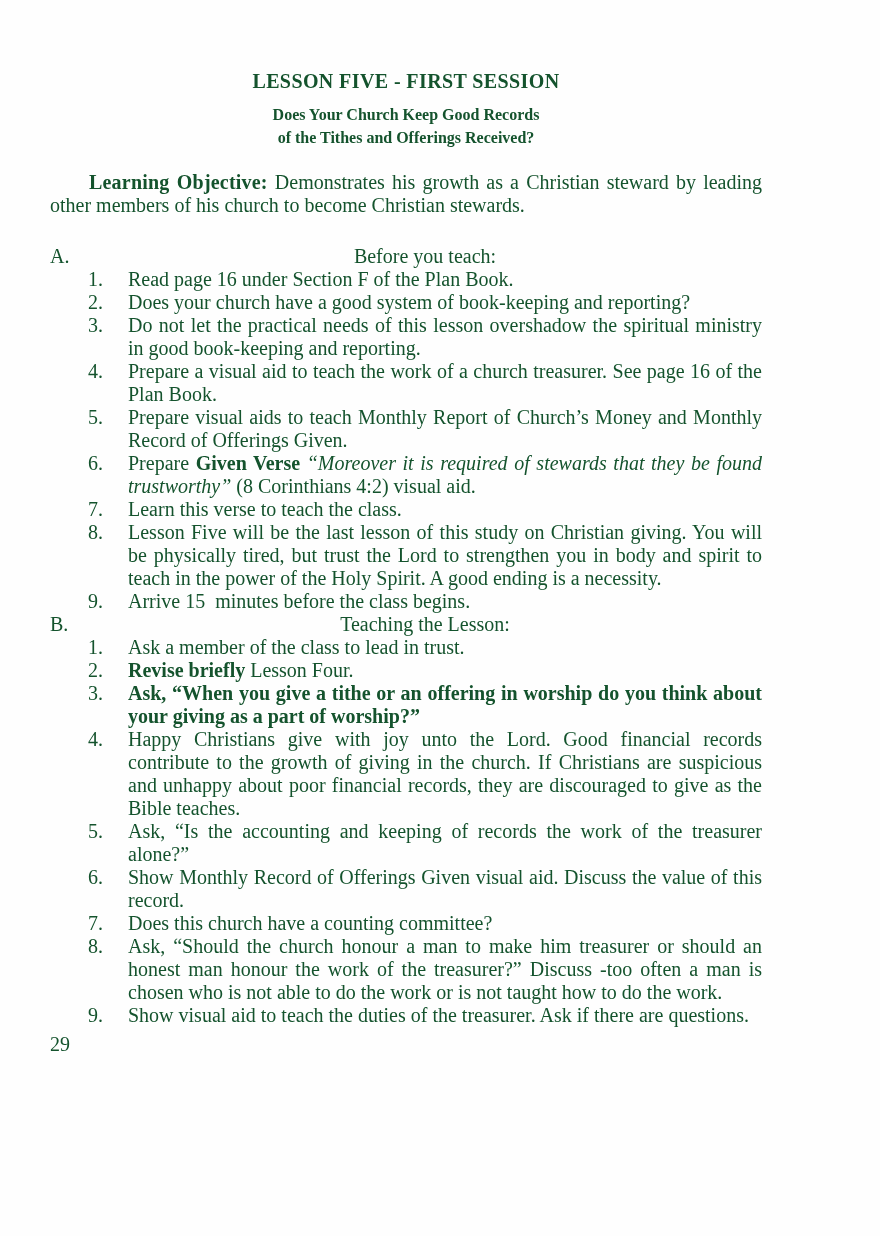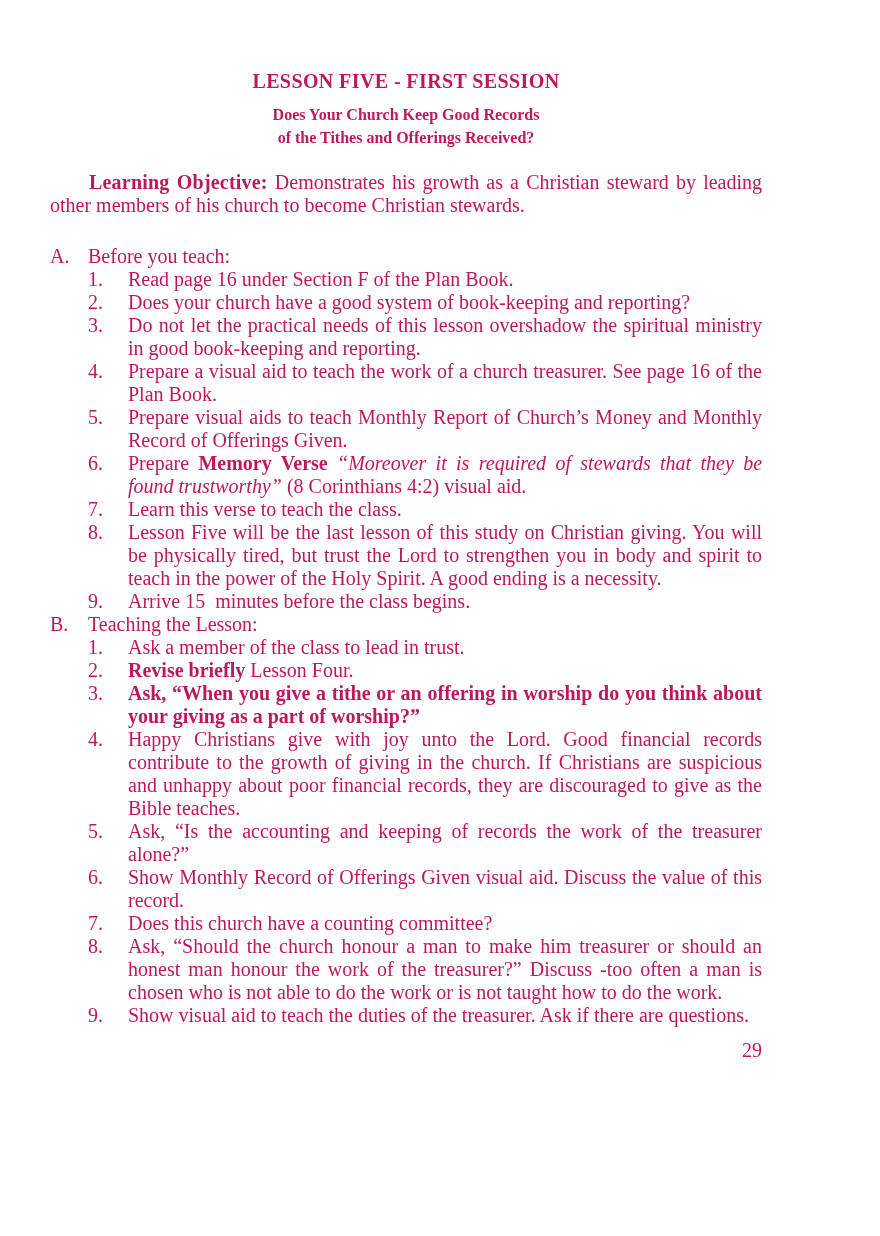--- a/index.html
+++ b/index.html
@@ -1,36 +1,36 @@
 <!DOCTYPE html>
 <html><head>
 <meta charset="utf-8">
 <style>
   html,body{margin:0;padding:0;background:#ffffff;}
   .page{
     width:880px;height:1236px;
     box-sizing:border-box;
     background:#fefefe;
-    color:#be185d;
+    color:#14532d;
     font-family:"Liberation Serif","DejaVu Serif",serif;
     font-size:20px;line-height:23px;
     padding:70px 118px 0 50px;
     overflow:hidden;
   }
   header{text-align:center;font-weight:bold;}
   .title{font-size:20px;margin:0 0 10px 0;letter-spacing:0.4px;}
   .subtitle{font-size:16px;margin:0;font-weight:bold;}
   .objective{margin:22px 0 28px 0;text-align:justify;}
   .objective b{letter-spacing:0.2px;margin-left:39px;}
   .row{display:flex;}
   .marker{flex:0 0 38px;width:38px;}
-  .htext{flex:1;}
+  .htext{flex:1;text-align:center;}
   .item .num{margin-left:38px;flex:0 0 30px;width:30px;}
   .itext{flex:1;text-align:justify;margin-left:10px;}
-  .pagenum{text-align:right;margin-top:12px;}
+  .pagenum{text-align:left;margin-top:6px;}
 </style>
 </head>
 <body>
 
 <div class="page">
   <header>
     <h1 class="title">LESSON FIVE - FIRST SESSION</h1>
     <h2 class="subtitle"><span>Does Your Church Keep Good Records</span><br><span>of the Tithes and Offerings Received?</span></h2>
   </header>
 
@@ -60,21 +60,21 @@
         <div class="row item">
           <span class="num">4.</span>
           <span class="itext"><span>Prepare a visual aid to teach the work of a church treasurer. See page 16 of the Plan Book.</span></span>
         </div>
         <div class="row item">
           <span class="num">5.</span>
           <span class="itext"><span>Prepare visual aids to teach Monthly Report of Church’s Money and Monthly Record of Offerings Given.</span></span>
         </div>
         <div class="row item">
           <span class="num">6.</span>
-          <span class="itext"><span>Prepare </span><b>Memory Verse</b><i> “Moreover it is required of stewards that they be found trustworthy”</i><span> (8 Corinthians 4:2) visual aid.</span></span>
+          <span class="itext"><span>Prepare </span><b>Given Verse</b><i> “Moreover it is required of stewards that they be found trustworthy”</i><span> (8 Corinthians 4:2) visual aid.</span></span>
         </div>
         <div class="row item">
           <span class="num">7.</span>
           <span class="itext"><span>Learn this verse to teach the class.</span></span>
         </div>
         <div class="row item">
           <span class="num">8.</span>
           <span class="itext"><span>Lesson Five will be the last lesson of this study on Christian giving. You will be physically tired, but trust the Lord to strengthen you in body and spirit to teach in the power of the Holy Spirit. A good ending is a necessity.</span></span>
         </div>
         <div class="row item">

